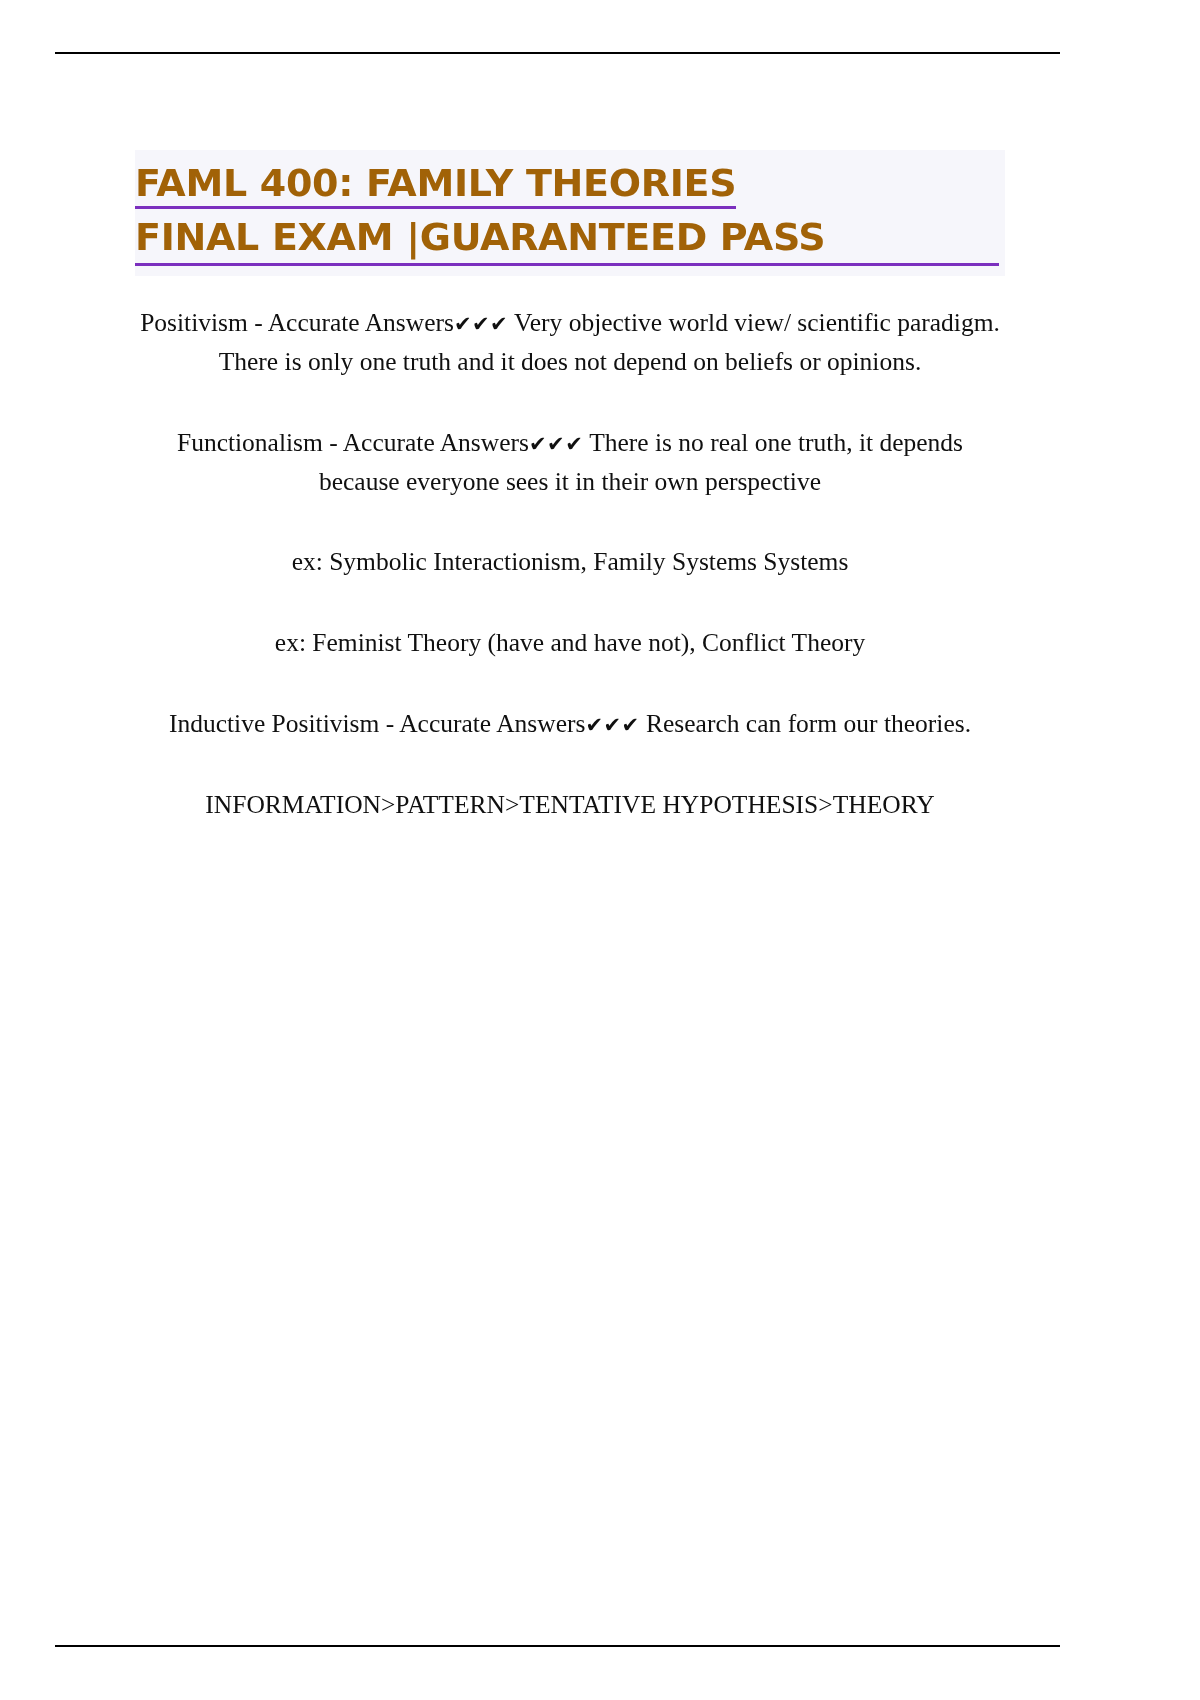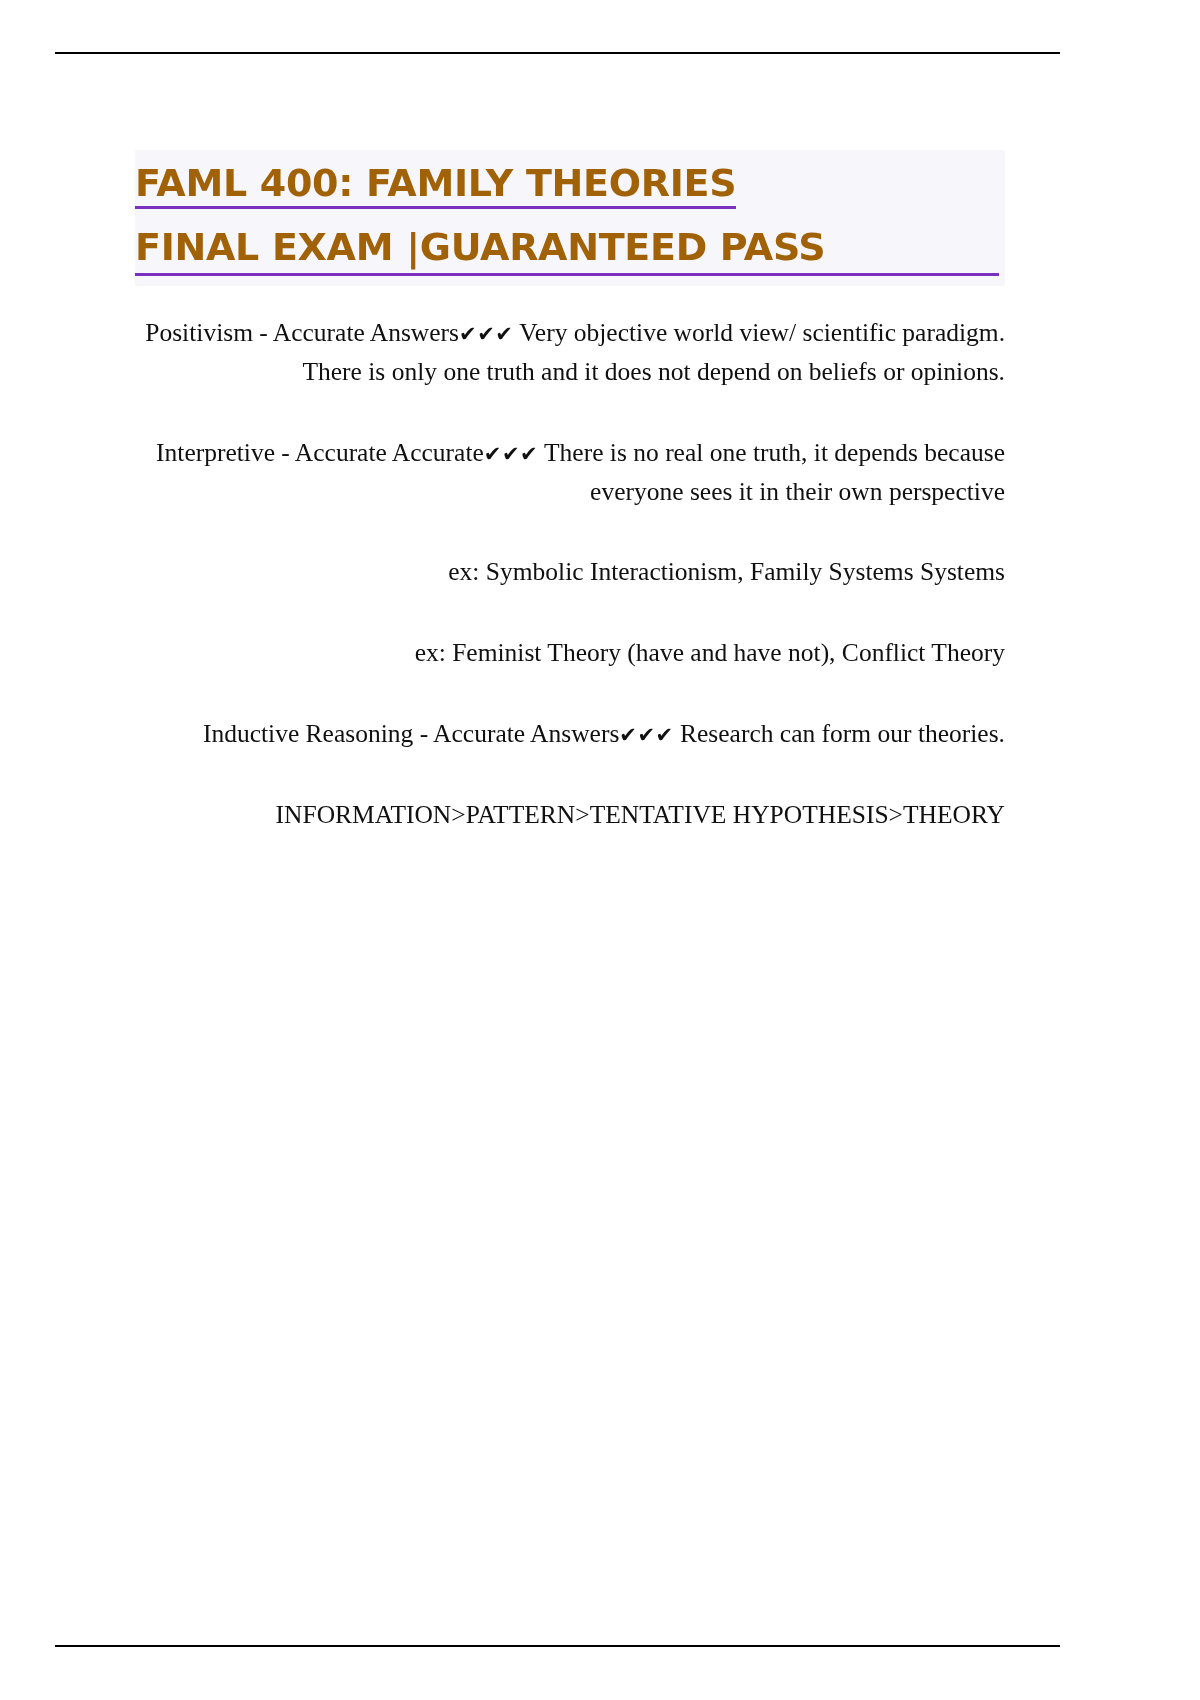--- a/index.html
+++ b/index.html
@@ -56,28 +56,28 @@
     color: #a16207;
     letter-spacing: -0.3px;
   }
   .doc-title .t-line {
     display: inline;
     border-bottom: 3px solid #7b2fbe;
     padding-bottom: 1px;
   }
   .doc-title .line2 {
     display: block;
-    margin-top: 14px;
+    margin-top: 4px;
   }
   .para {
     font-size: 25.5px;
     line-height: 1.52;
     margin: 0 0 42px 0;
     color: #101010;
-    text-align: right;
+    text-align: center;
   }
   .para:last-child { margin-bottom: 12px; }
   .check {
     font-family: "DejaVu Sans", sans-serif;
     font-size: 21px;
     letter-spacing: 0.5px;
   }
 </style>
 </head>
 <body>
@@ -89,28 +89,28 @@
   <div class="content">
 
     <h1 class="doc-title">
       <span class="t-line">FAML 400: FAMILY THEORIES</span>
       <span class="t-line line2">FINAL EXAM |GUARANTEED PASS</span>
     </h1>
 
     <p class="para"><span>Positivism - Accurate Answers</span><span class="check">✔✔✔</span><span> Very objective world view/ scientific paradigm. There is only one truth and it does not depend on beliefs or opinions.</span></p>
 
 
-    <p class="para"><span>Interpretive - Accurate Accurate</span><span class="check">✔✔✔</span><span> There is no real one truth, it depends because everyone sees it in their own perspective</span></p>
+    <p class="para"><span>Functionalism - Accurate Answers</span><span class="check">✔✔✔</span><span> There is no real one truth, it depends because everyone sees it in their own perspective</span></p>
 
     <p class="para"><span>ex: Symbolic Interactionism, Family Systems Systems</span></p>
 
 
     <p class="para"><span>ex: Feminist Theory (have and have not), Conflict Theory</span></p>
 
-    <p class="para"><span>Inductive Reasoning - Accurate Answers</span><span class="check">✔✔✔</span><span> Research can form our theories.</span></p>
+    <p class="para"><span>Inductive Positivism - Accurate Answers</span><span class="check">✔✔✔</span><span> Research can form our theories.</span></p>
 
     <p class="para"><span>INFORMATION&gt;PATTERN&gt;TENTATIVE HYPOTHESIS&gt;THEORY</span></p>
 
   </div>
 
   <div class="rule-bottom"></div>
 
 </div>
 
 </body></html>

